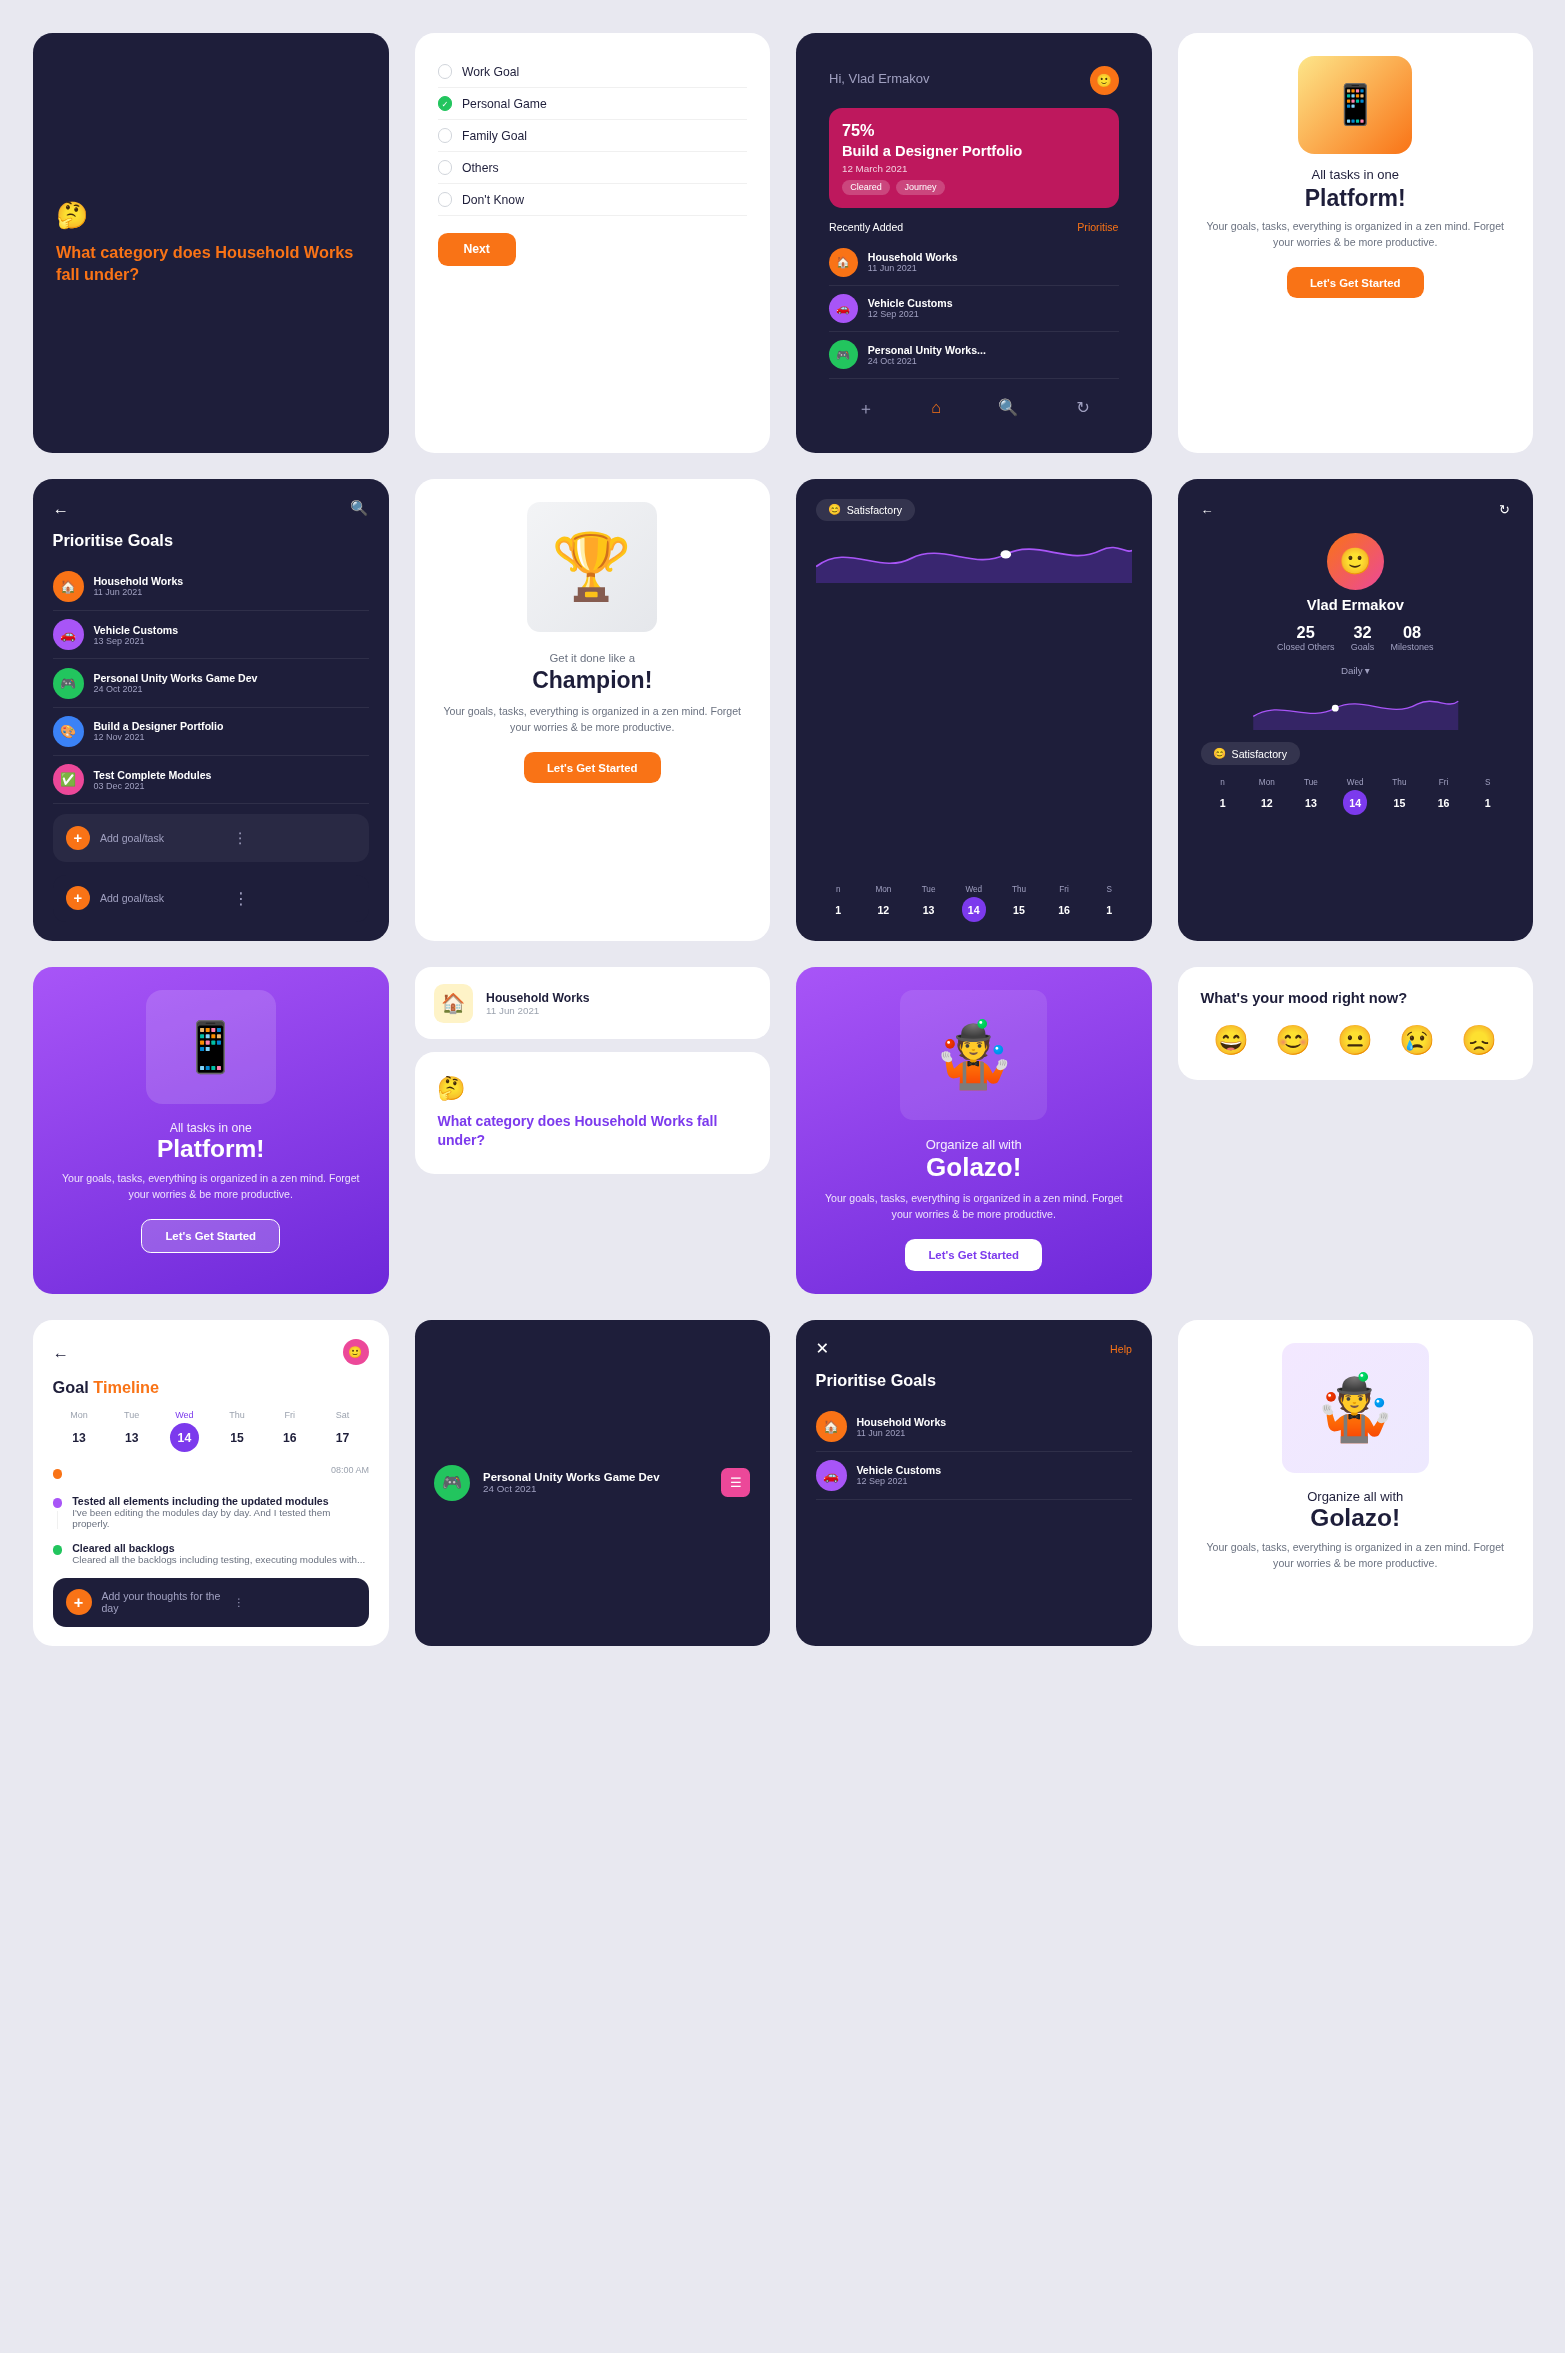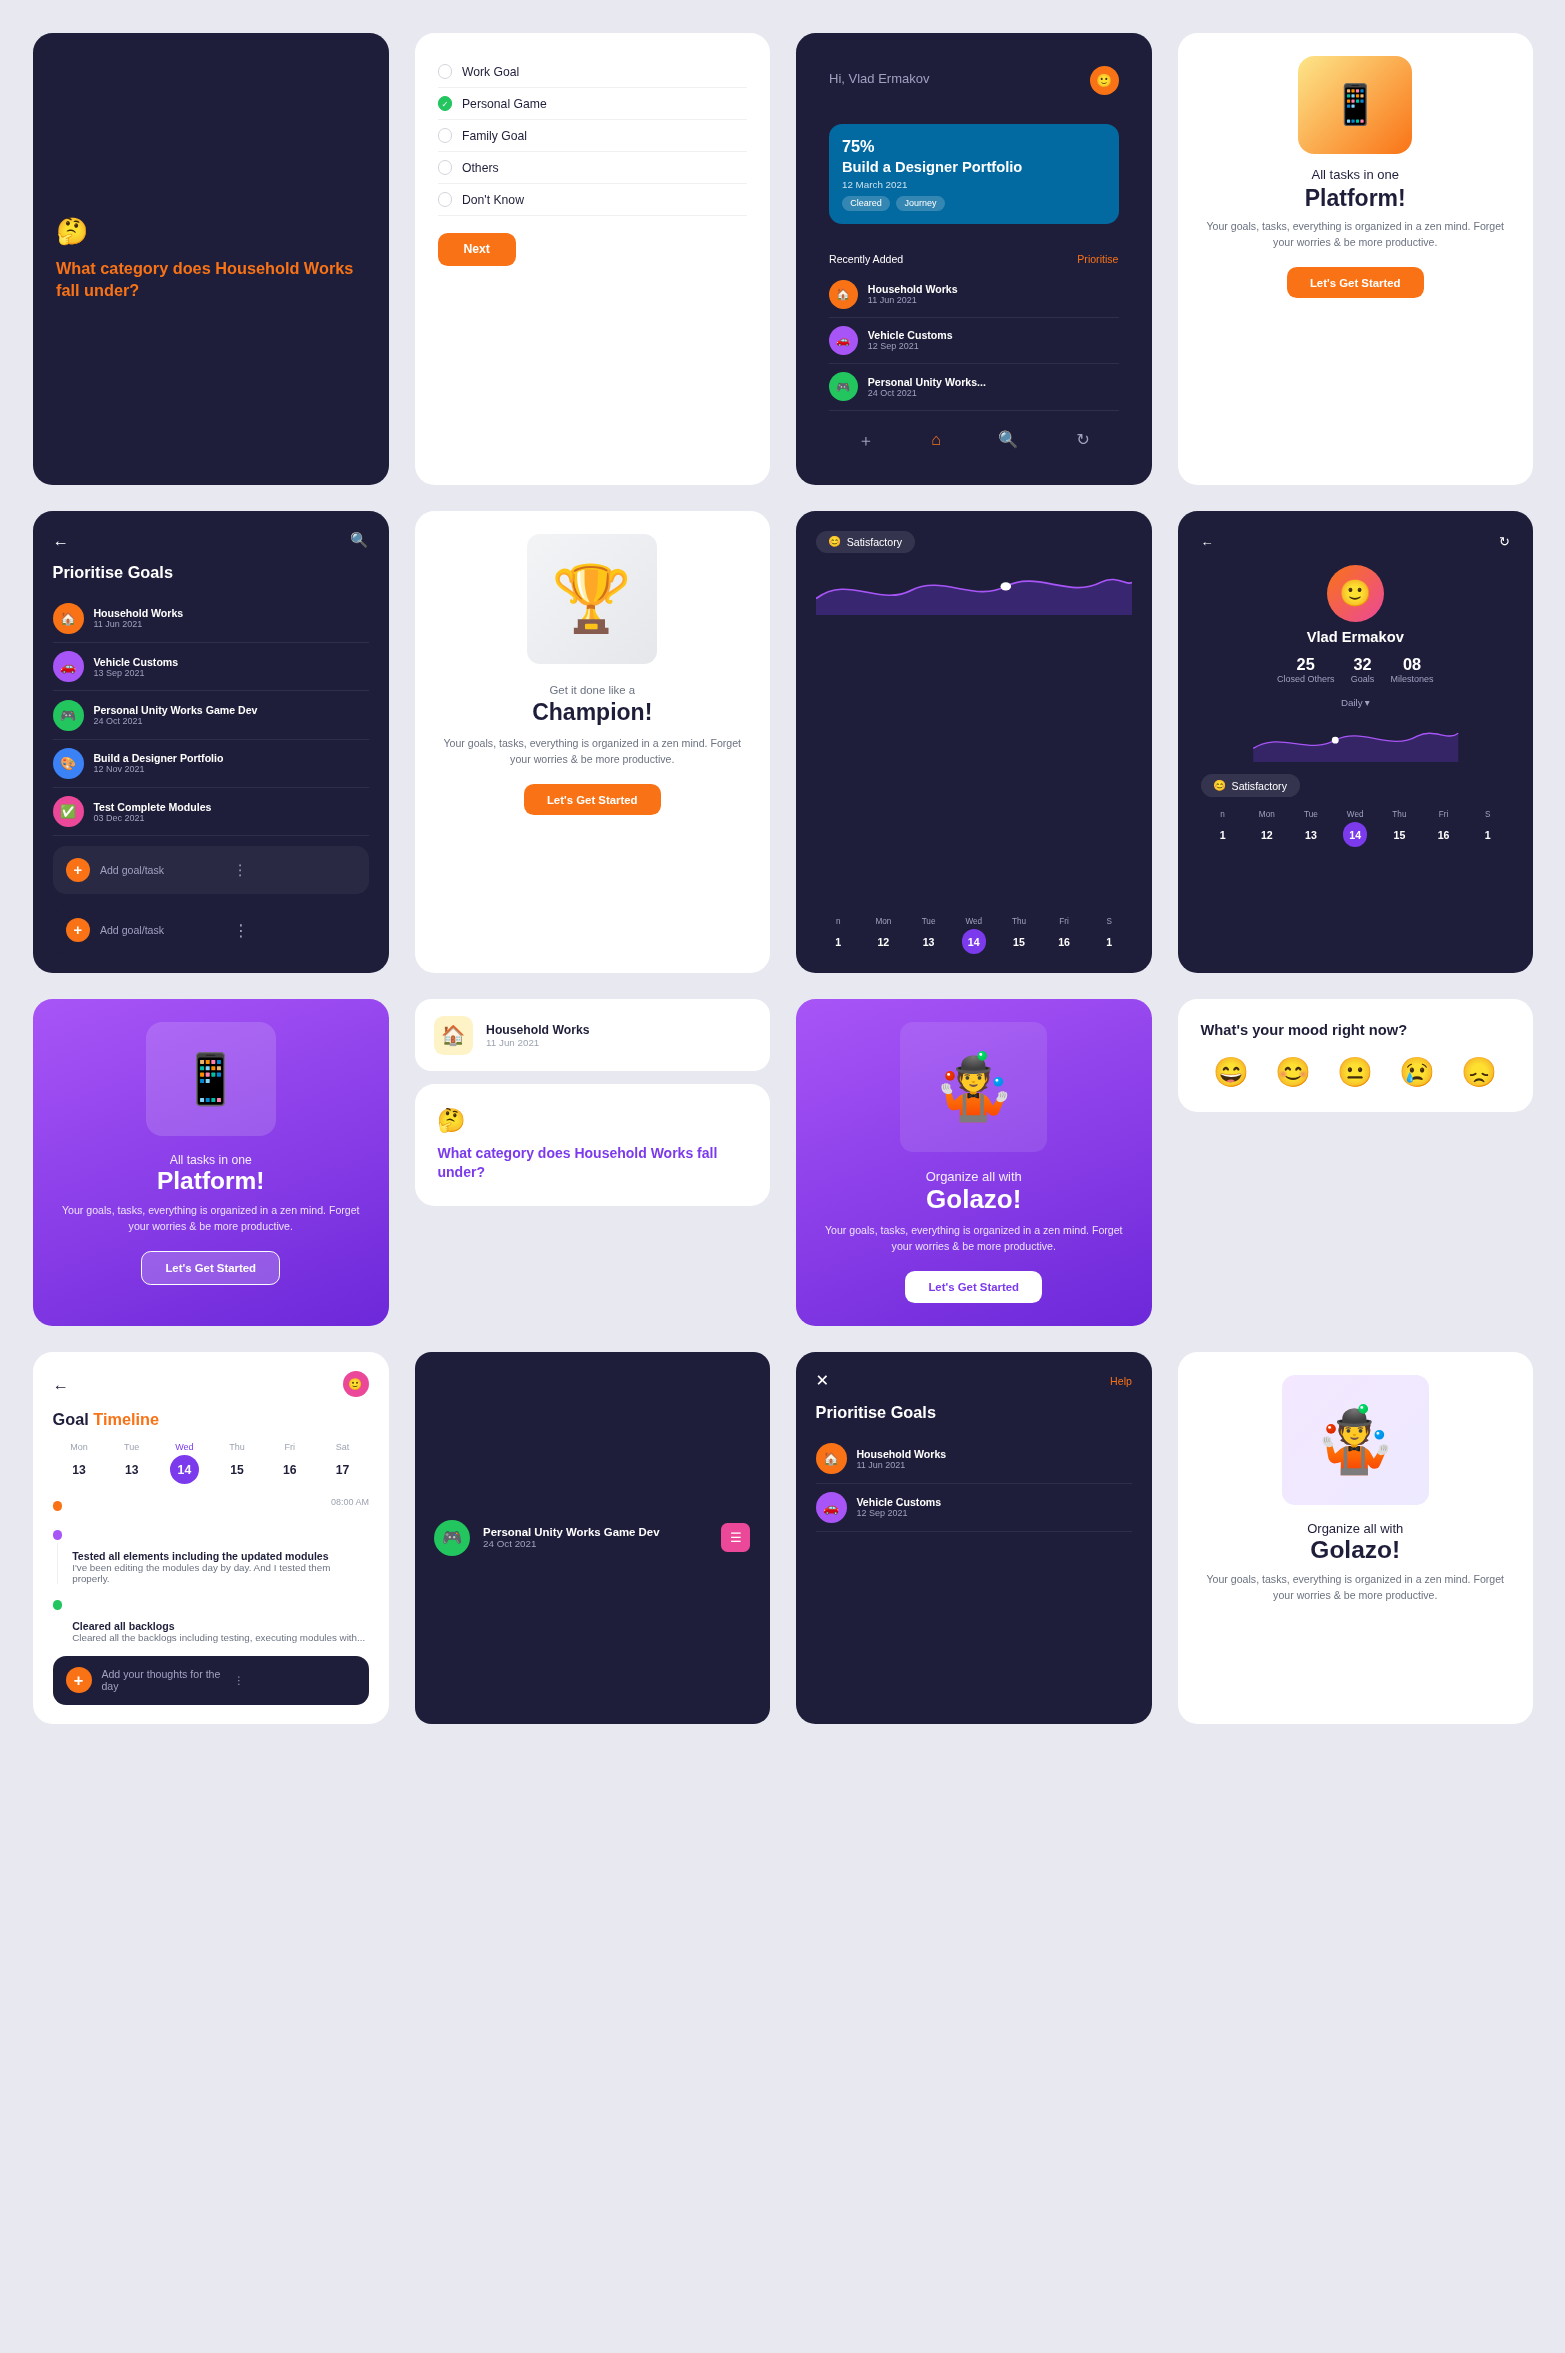--- a/index.html
+++ b/index.html
@@ -87,24 +87,24 @@
     }
 
     
     .card-hi {
       background: #1e1e3a;
       padding: 33px;
       min-height: 391px;
     }
     .card-hi .greeting { font-size: 13px; color: #a0a0c0; margin-bottom: 3.3px; }
     .featured-task {
-      background: #0369a1;
+      background: #be185d;
       border-radius: 13px;
       padding: 13px;
-      margin: 29px 0;
+      margin: 13px 0;
     }
     .featured-task .percent { font-size: 16.3px; font-weight: 700; color: white; }
     .featured-task h3 { font-size: 14.7px; font-weight: 700; color: white; margin: 3.3px 0; }
     .featured-task .date { font-size: 9.8px; color: rgba(255,255,255,0.8); }
     .tags { display: flex; gap: 6.5px; margin-top: 6.5px; }
     .tag { background: rgba(255,255,255,0.2); border-radius: 16.3px; padding: 2.4px 8.2px; font-size: 9px; color: white; }
     .section-title { display: flex; justify-content: space-between; color: white; font-size: 10.6px; margin: 9.8px 0 6.5px; }
     .section-title span:last-child { color: #f97316; cursor: pointer; }
     .goal-item {
       display: flex;
@@ -340,21 +340,21 @@
     }
     .tl-content { flex: 1; }
     .tl-time { font-size: 9px; color: #9ca3af; text-align: right; margin-bottom: 3.3px; }
     .tl-box {
       border-radius: 9.8px;
       padding: 9.8px;
     }
     .tl-box.yellow { background: #fef3c7; }
     .tl-box h4 { font-size: 10.6px; font-weight: 700; color: #1e1e3a; margin-bottom: 3.3px; }
     .tl-box p { font-size: 9.8px; color: #6b7280; line-height: 1.4; }
-    .tl-entry-simple .tl-title { font-size: 10.6px; font-weight: 600; color: #1e1e3a; margin-top: 23px; }
+    .tl-entry-simple .tl-title { font-size: 10.6px; font-weight: 600; color: #1e1e3a; }
     .tl-entry-simple .tl-desc { font-size: 9.8px; color: #6b7280; }
     .add-thought {
       background: #1e1e3a;
       border-radius: 13px;
       padding: 11.4px 13px;
       display: flex; align-items: center; justify-content: space-between;
       margin-top: 13px;
     }
     .add-thought .plus-c {
       width: 26px; height: 26px; border-radius: 50%;

